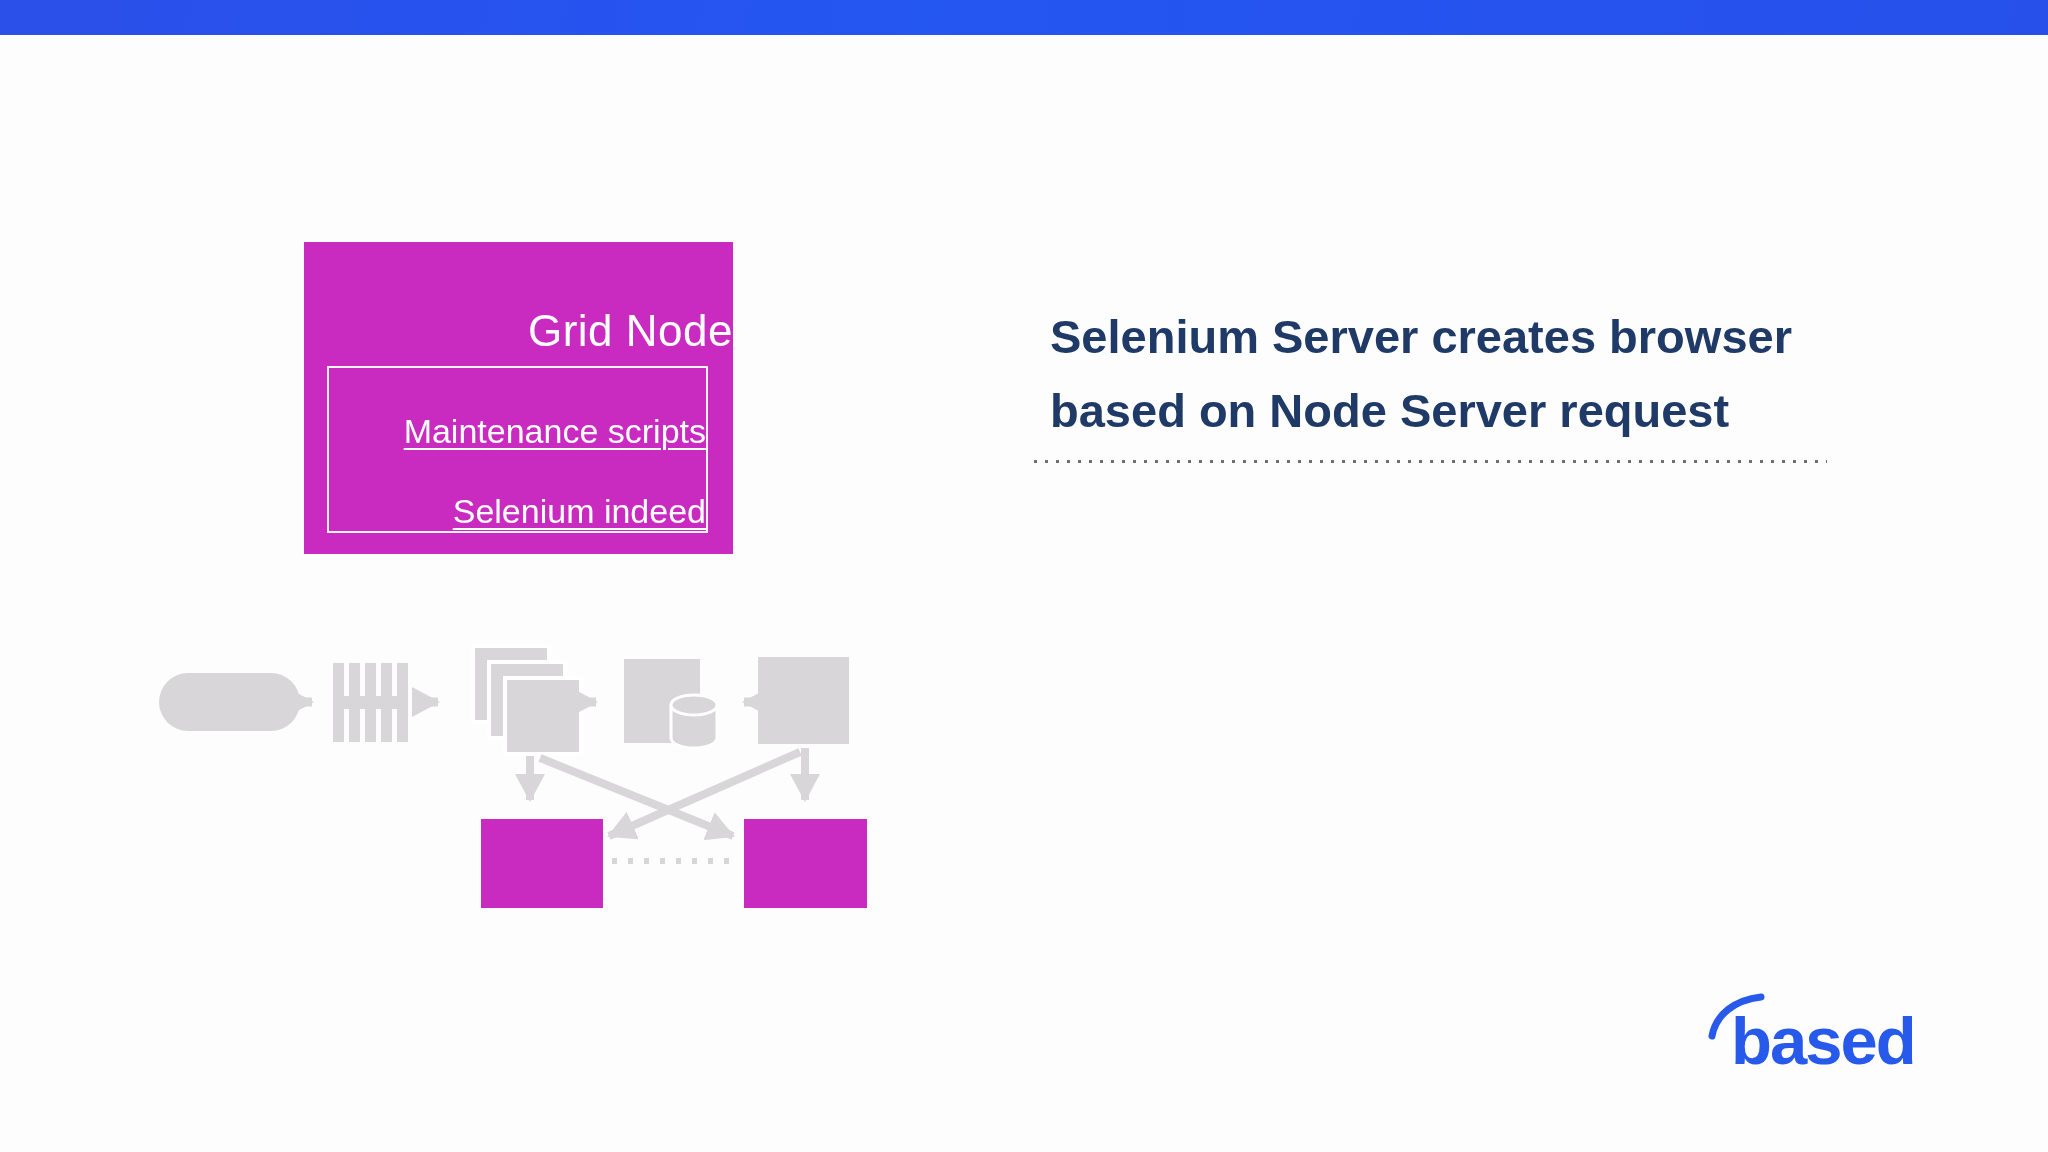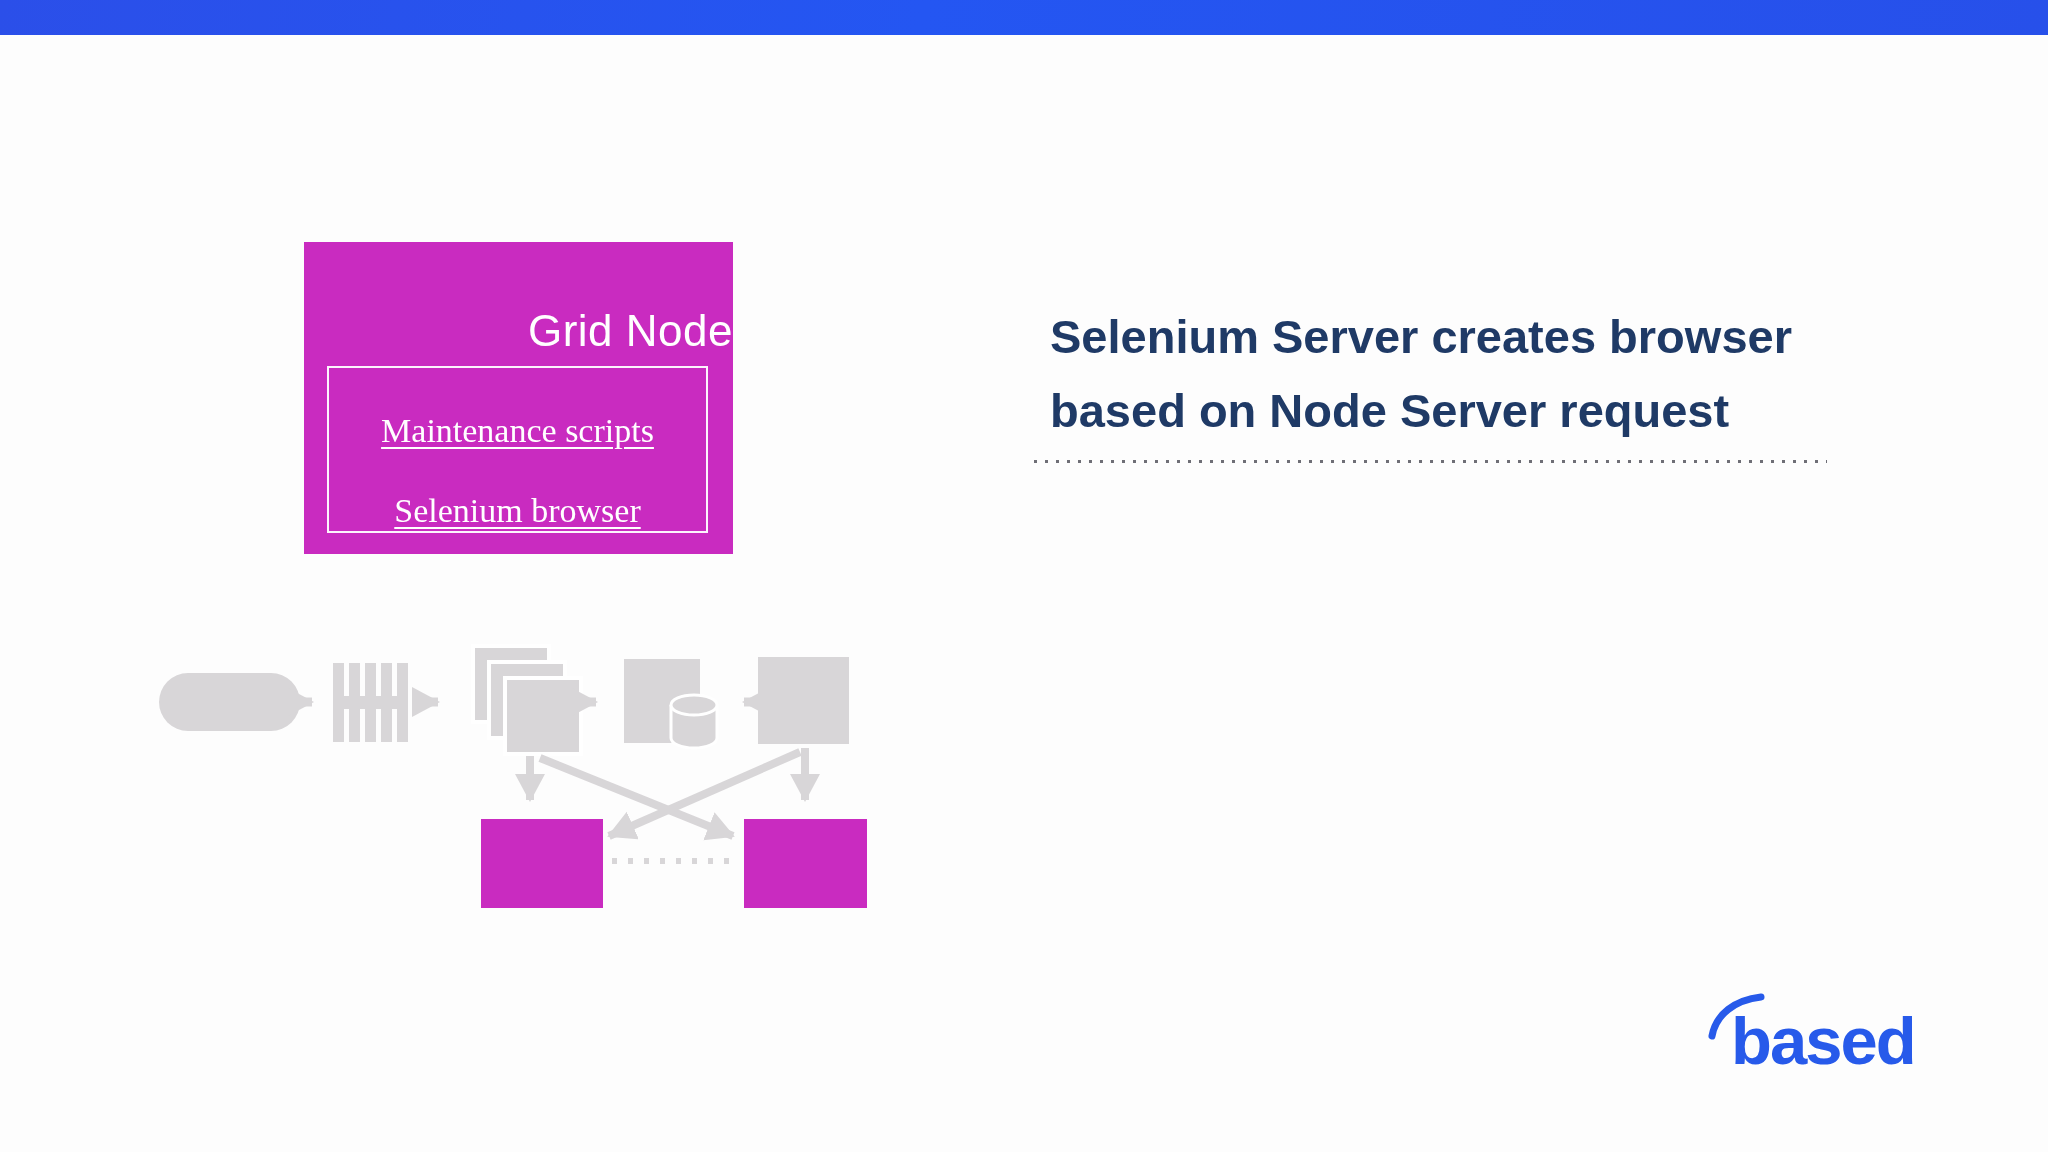--- a/index.html
+++ b/index.html
@@ -28,25 +28,24 @@
   }
   .grid-node .title{
     margin-top:64px;text-align:right;
     color:#fff;font-size:44px;letter-spacing:.5px;font-weight:400;
   }
   .grid-node .inner{
     position:absolute;left:23px;right:25px;top:124px;bottom:21px;
     border:2px solid rgba(255,255,255,.95);
   }
   .grid-node .inner .link{
-    position:absolute;left:0;right:0;text-align:center;
+    position:absolute;left:0;right:0;text-align:right;
     color:var(--link_text);font-size:34px;font-weight:400;
     text-decoration:underline;text-underline-offset:5px;text-decoration-thickness:2px;
     cursor:pointer;
-    font-family:Liberation Serif, serif;
   }
   .grid-node .inner .link.l1{top:44px;}
   .grid-node .inner .link.l2{top:124px;}
 
   
   .heading{
     position:absolute;left:1030px;top:300px;width:830px;
     color:var(--heading_text);font-size:47px;line-height:74px;font-weight:700;margin-left:20px;
   }
 
@@ -77,21 +76,21 @@
 </style>
 </head>
 <body>
 
 <div class="topbar"></div>
 
 <section class="grid-node">
   <div class="title">Grid Node</div>
   <div class="inner">
     <span class="link l1">Maintenance scripts</span>
-    <span class="link l2">Selenium browser</span>
+    <span class="link l2">Selenium indeed</span>
   </div>
 </section>
 
 <div class="heading">
   <div>Selenium Server creates browser</div>
   <div>based on Node Server request</div>
 </div>
 
 <div class="dotted"></div>
 

